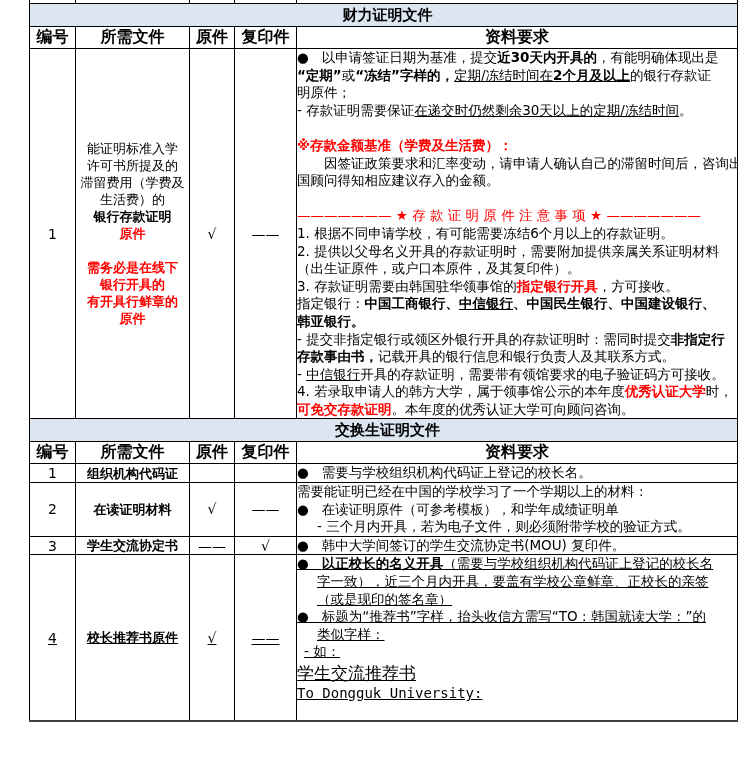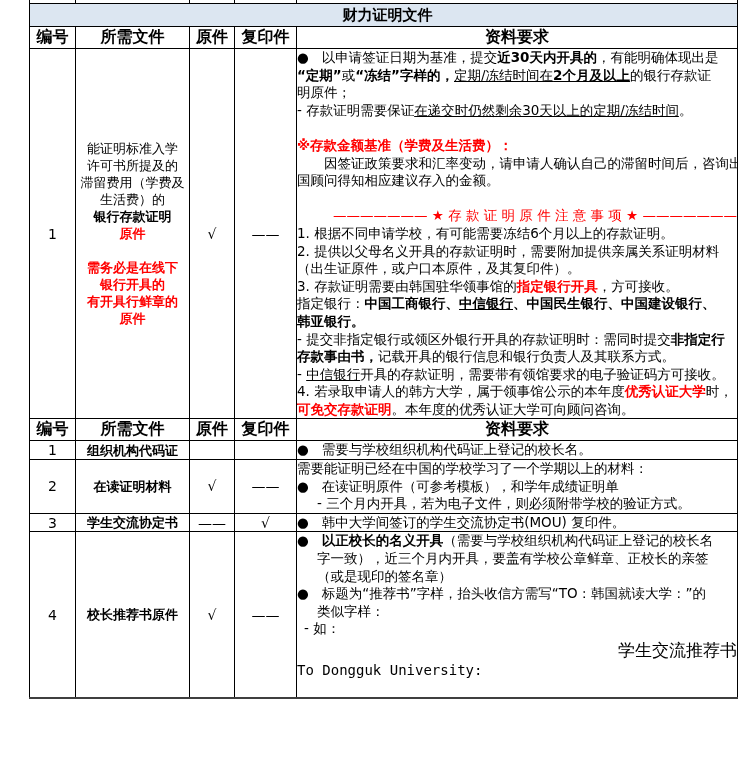--- a/index.html
+++ b/index.html
@@ -23,28 +23,28 @@
   
   .cols td{text-align:center;font-weight:bold;font-size:16px;height:21px;}
   .c-no,.c-mark{text-align:center;font-size:14px;}
   .c-doc{text-align:center;font-size:13px;padding:2px 1px;}
   .c-req{font-size:13.5px;padding:1px 3px 1px 5px;}
   .line{white-space:pre;overflow:hidden;line-height:17.6px;min-height:17.6px;}
   .c-doc .line{line-height:17px;min-height:17px;}
   .b{font-weight:bold;}
   .r{color:var(--red,#ff0000);}
   .u{text-decoration:underline;}
-  .center{text-align:right;}
+  .center{text-align:left;}
   .gap{min-height:17.6px;}
   .indent1{padding-left:20px;}
   .indent05{padding-left:7px;}
   .indent2{padding-left:27px;}
   .title{font-size:17px;line-height:24px;min-height:24px;}
   .mono{font-family:"DejaVu Sans Mono","Liberation Mono",monospace;font-size:14px;}
-  tbody.last tr:last-child td{border-bottom:2.5px solid #3f3f3f;}
+  tbody.last tr:last-child td{border-bottom:2.5px solid #3f3f3f;text-decoration:underline;}
 </style>
 </head>
 <body>
 
 <table class="doc-table">
   <colgroup>
     <col style="width:46px">
       <col style="width:114px">
       <col style="width:45px">
       <col style="width:62px">
@@ -112,20 +112,23 @@
           <div class="line"><span>- 提交非指定银行或领区外银行开具的存款证明时：需同时提交</span><span class="b">非指定行</span></div>
           <div class="line"><span class="b">存款事由书，</span><span>记载开具的银行信息和银行负责人及其联系方式。</span></div>
           <div class="line"><span>- </span><span class="u">中信银行</span><span>开具的存款证明，需要带有领馆要求的电子验证码方可接收。</span></div>
           <div class="line"><span>4. 若录取申请人的韩方大学，属于领事馆公示的本年度</span><span class="b r">优秀认证大学</span><span>时，</span></div>
           <div class="line"><span class="b r">可免交存款证明</span><span>。本年度的优秀认证大学可向顾问咨询。</span></div>
         </td>
       </tr>
     </tbody>
 
   <tbody>
+    <tr class="band">
+      <td colspan="5">交换生证明文件</td>
+    </tr>
     <tr class="cols">
       <td>编号</td>
       <td>所需文件</td>
       <td>原件</td>
       <td>复印件</td>
       <td>资料要求</td>
     </tr>
   </tbody>
 
   <tbody class="last">

